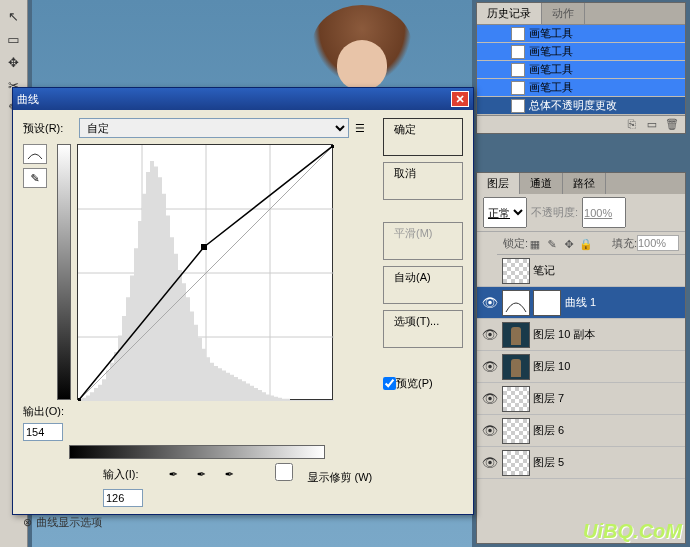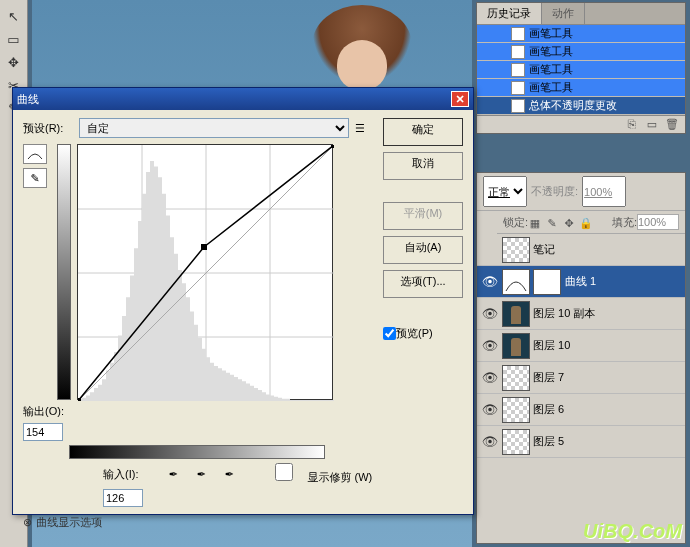--- a/index.html
+++ b/index.html
@@ -51,21 +51,21 @@
 
 .dialog { position: absolute; left: 12px; top: 87px; width: 462px; height: 428px; background: #ece9d8; border: 1px solid #0a246a; box-shadow: 2px 2px 6px rgba(0,0,0,0.4); }
 .titlebar { height: 22px; background: linear-gradient(180deg, #2a5fbd 0%, #1a3f8c 100%); color: #fff; display: flex; align-items: center; padding: 0 4px; justify-content: space-between; }
 .titlebar .close { width: 18px; height: 16px; background: #e04030; color: #fff; display: flex; align-items: center; justify-content: center; border: 1px solid #fff; font-weight: bold; }
 .dialog-body { padding: 8px 10px; display: flex; gap: 10px; }
 .dialog-left { flex: 1; }
 .dialog-right { width: 80px; display: flex; flex-direction: column; gap: 6px; }
 .row { display: flex; align-items: center; gap: 6px; margin-bottom: 6px; }
 .row label { min-width: 50px; }
 .row select, .row input[type=text] { height: 20px; border: 1px solid #7f9db9; padding: 0 3px; }
-.btn { height: 28px; border: 1px solid #888; background: #ece9d8; padding: 0 10px; text-align: center; line-height: 20px; cursor: default; }
+.btn { height: 38px; border: 1px solid #888; background: #ece9d8; padding: 0 10px; text-align: left; line-height: 20px; cursor: default; }
 .btn.primary { border: 1px solid #333; }
 .curve-area { display: flex; gap: 6px; }
 .mode-icons { display: flex; flex-direction: column; gap: 4px; margin-right: 4px; }
 .mode-icons .mode { width: 24px; height: 20px; border: 1px solid #888; background: #fff; display: flex; align-items: center; justify-content: center; }
 .gradient-v { width: 14px; height: 256px; background: linear-gradient(180deg, #fff, #000); border: 1px solid #666; }
 .gradient-h { width: 256px; height: 14px; background: linear-gradient(90deg, #000, #fff); border: 1px solid #666; margin-left: 46px; margin-top: 4px; }
 .curve-box { width: 256px; height: 256px; border: 1px solid #333; background: #fff; position: relative; }
 .curve-box svg { position: absolute; left: 0; top: 0; }
 .io-row { display: flex; align-items: center; gap: 6px; margin-top: 4px; }
 .io-row input { width: 40px; height: 18px; border: 1px solid #7f9db9; text-align: left; padding: 0 2px; }
@@ -122,20 +122,25 @@
       </div>
     </div>
   <div class="panel-footer">
     <span>⎘</span>
     <span>▭</span>
     <span>🗑</span>
   </div>
 </div>
 
 <div class="layers-panel">
+  <div class="layers-header">
+    <div class="tab active">图层</div>
+    <div class="tab">通道</div>
+    <div class="tab">路径</div>
+  </div>
   <div class="layers-opts">
     <select><option>正常</option></select>
     <span class="label">不透明度:</span>
     <input type="text" size="4" style="color: rgb(136, 136, 136);" value="100%">
   </div>
   <div class="layers-lock">
     <span>锁定:</span>
     <span class="icons">
       <span>▦</span>
       <span>✎</span>

